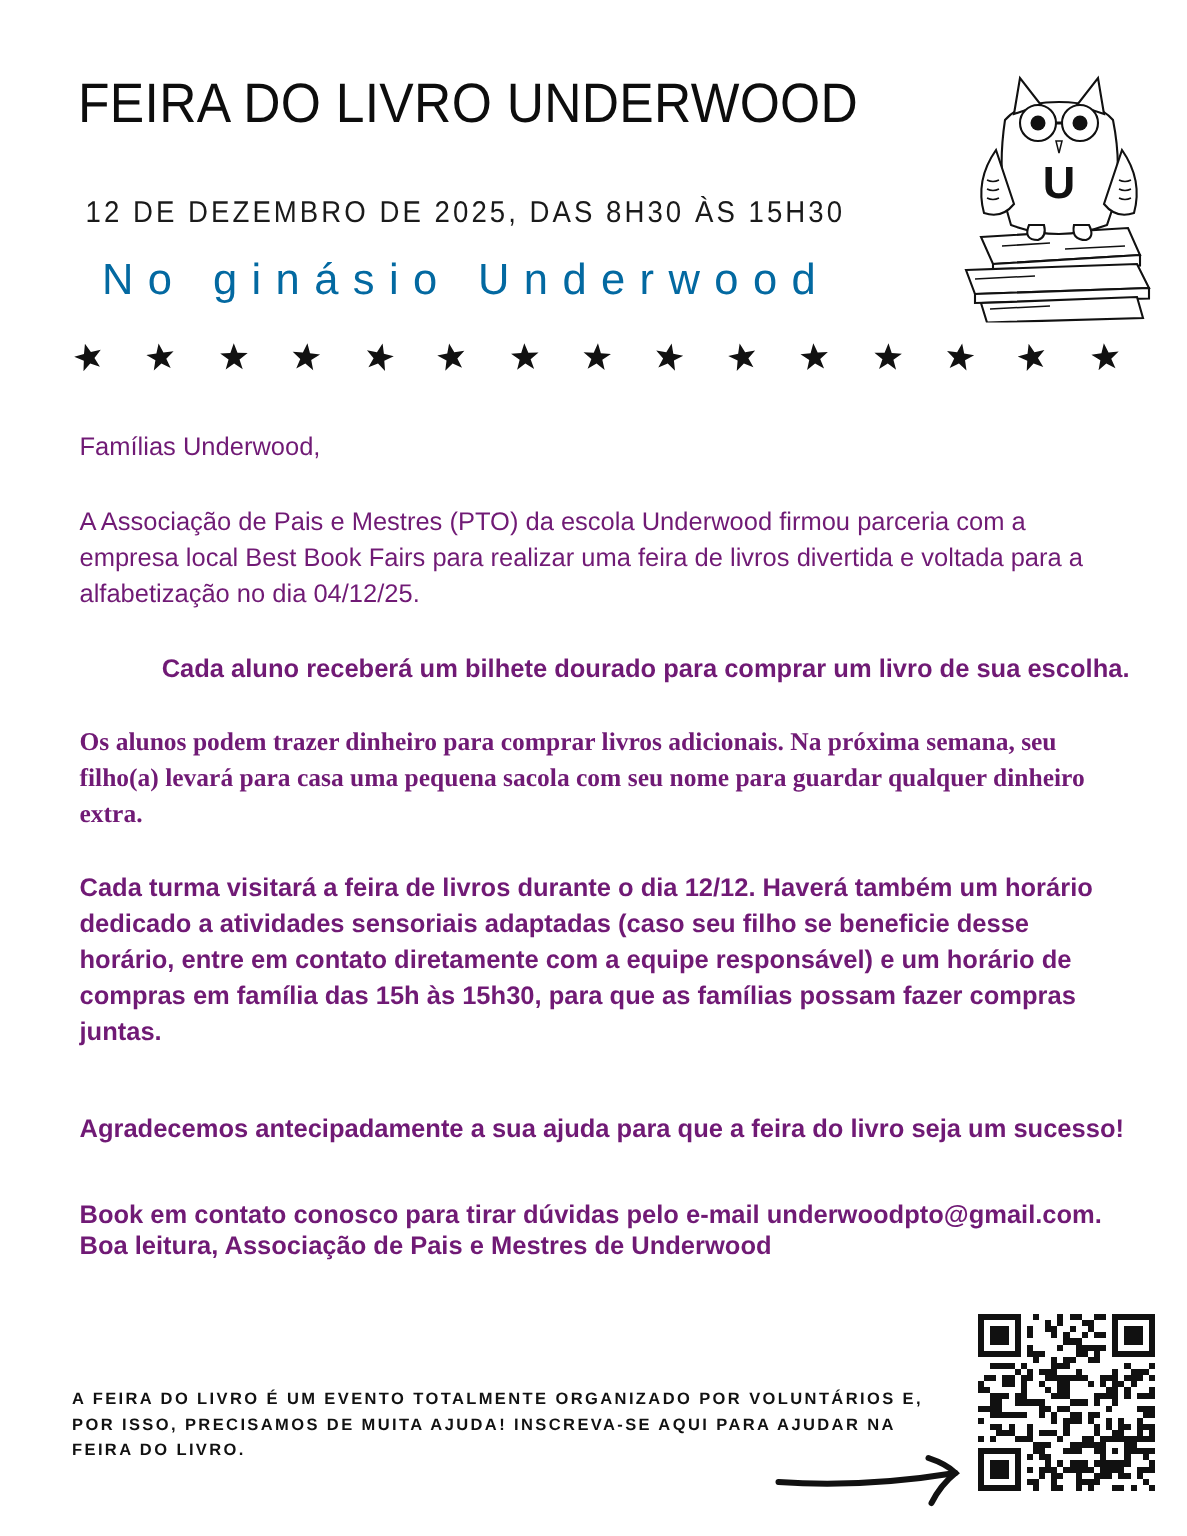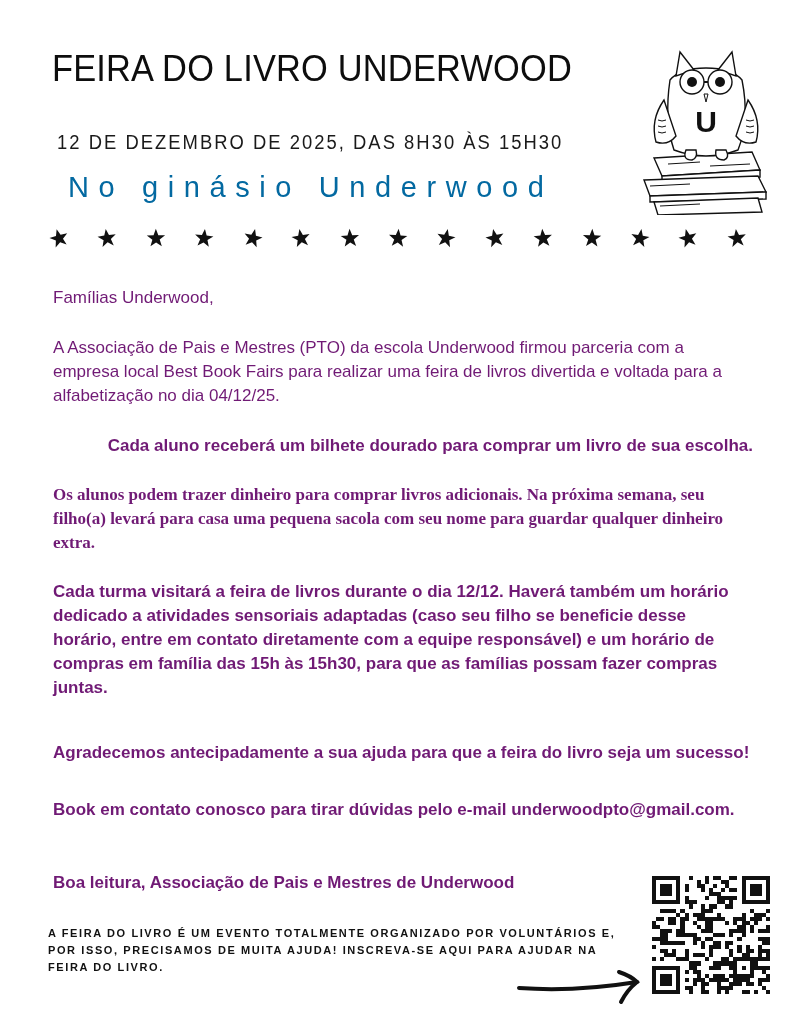--- a/index.html
+++ b/index.html
@@ -76,21 +76,21 @@
       color: #701a75;
     }
     .bold { font-weight: 700; }
     .p-greeting { top: 286px; }
     .p-intro { top: 336px; }
     .p-ticket { top: 434px; text-align: right; }
     .p-money { top: 483px; font-family: Liberation Serif, serif; }
     .p-visit { top: 580px; }
     .p-thanks { top: 725px; margin-top: 16px; }
     .p-contact { top: 798px; }
-    .p-signoff { top: 871px; }
+    .p-signoff { top: 819px; }
     .volunteer {
       position: absolute;
       left: 48px;
       top: 925px;
       width: 590px;
       font-size: 11px;
       line-height: 17px;
       font-weight: 700;
       letter-spacing: 1.6px;
       color: #111;

